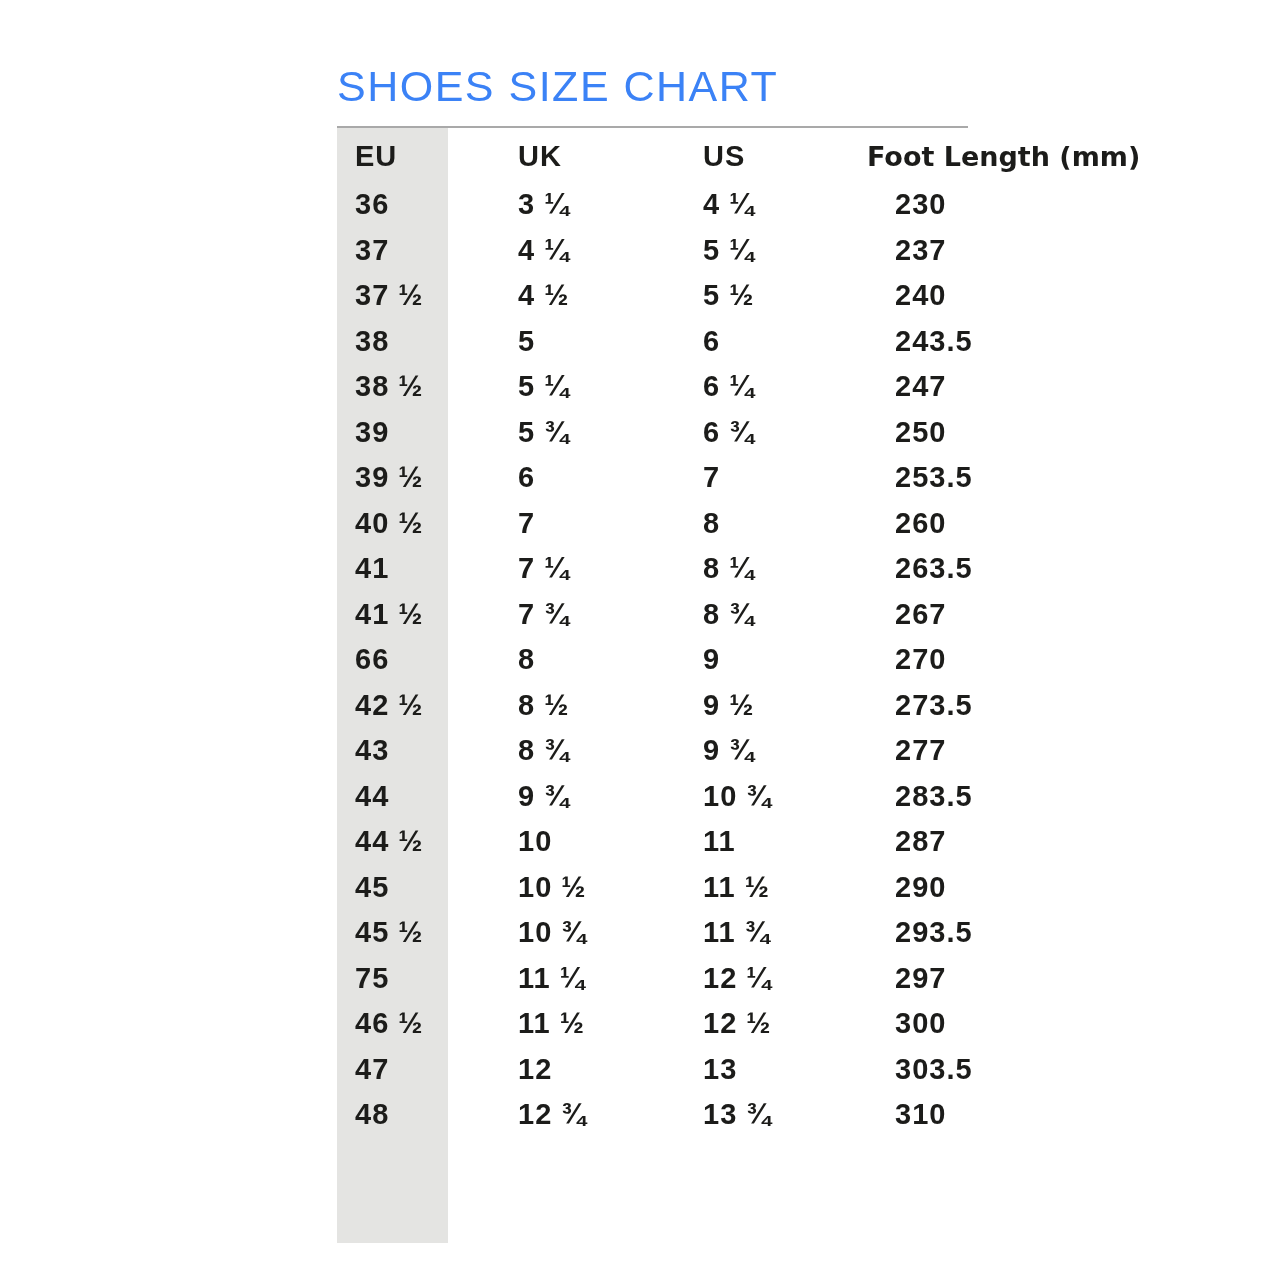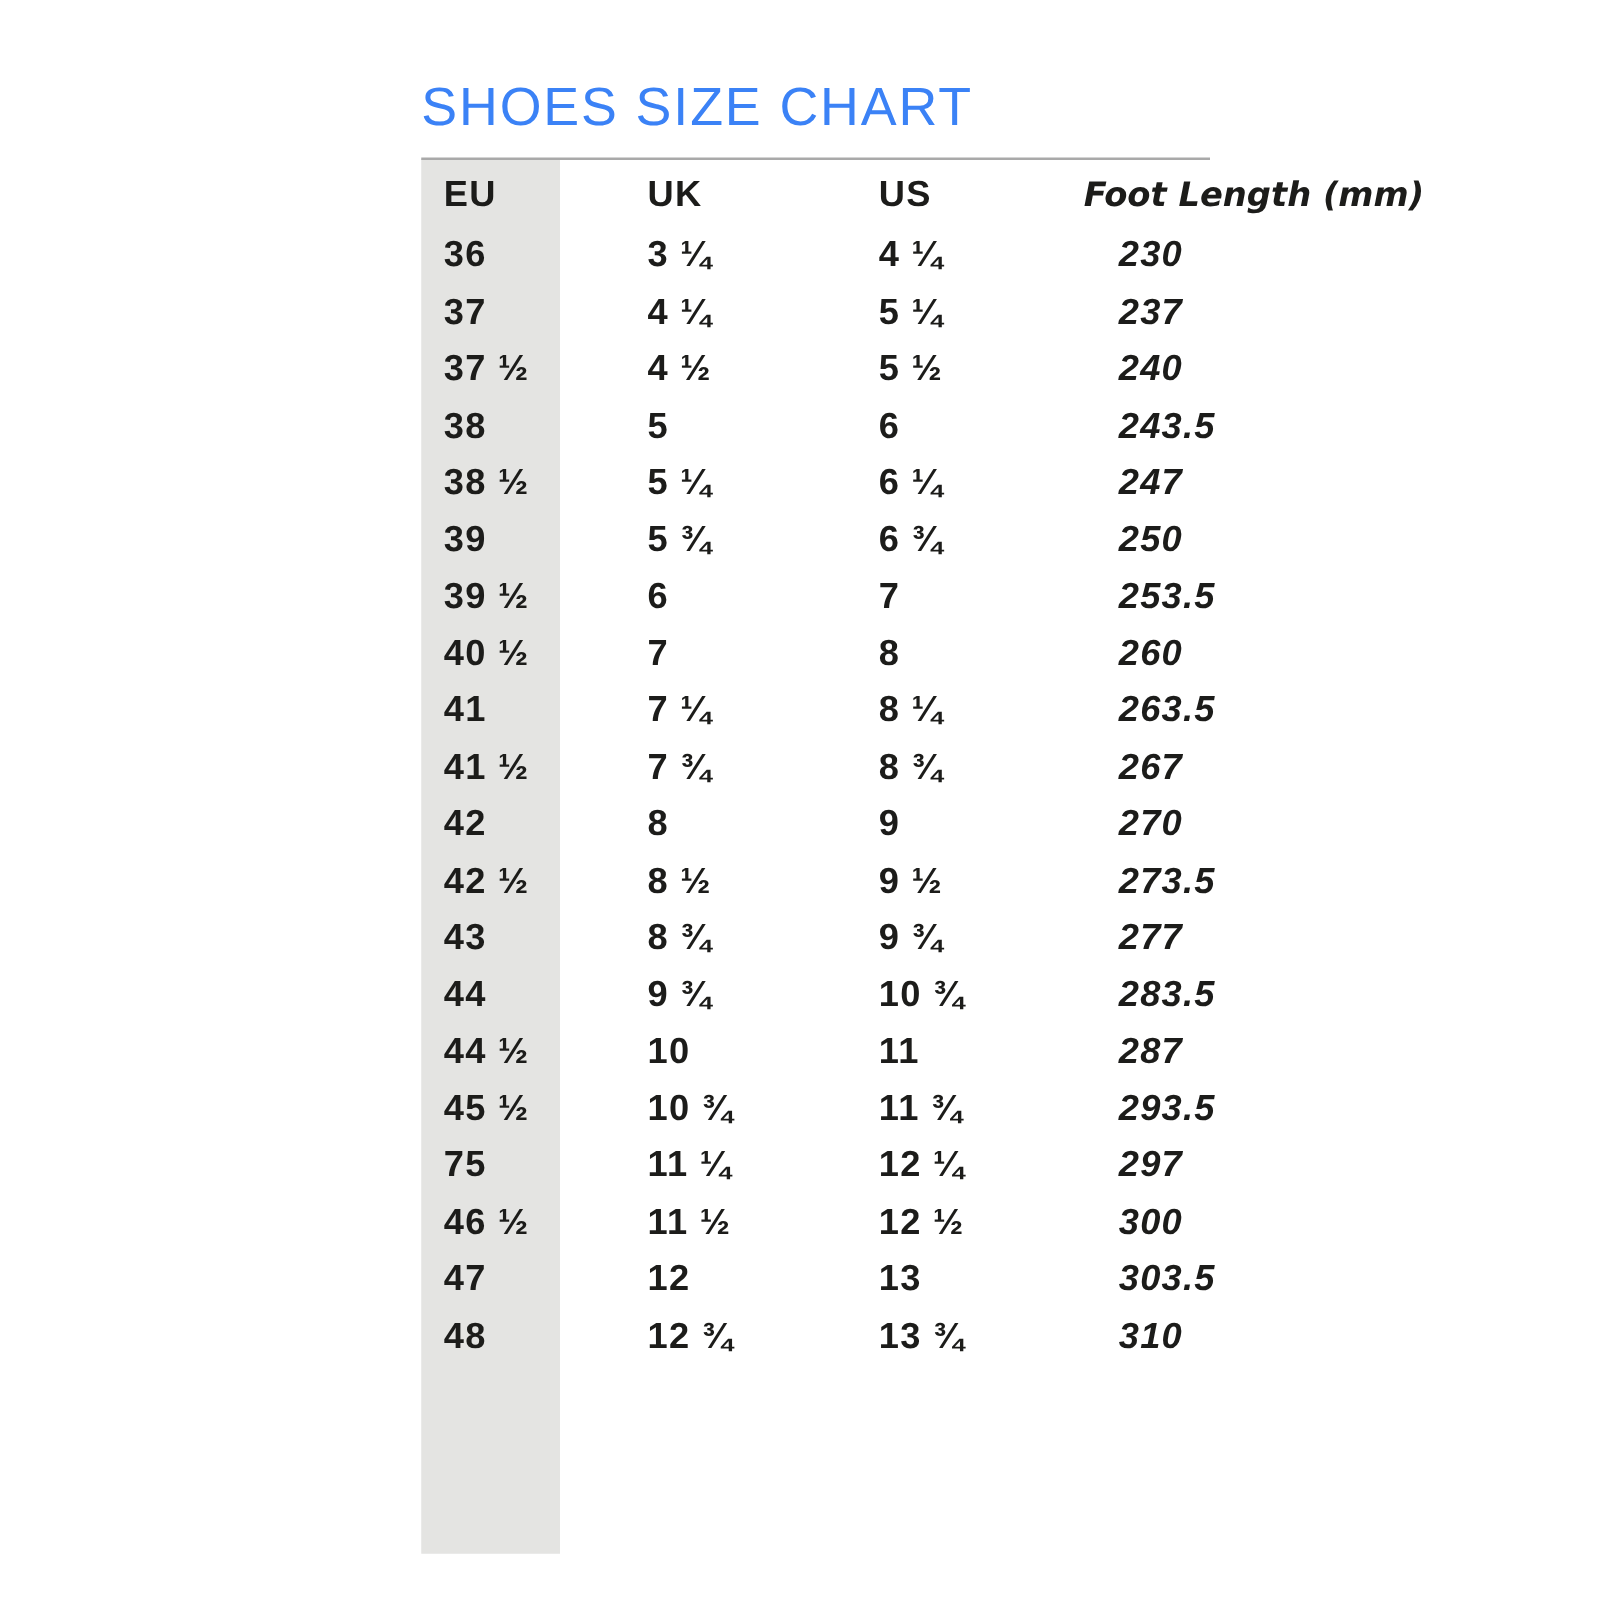--- a/index.html
+++ b/index.html
@@ -30,21 +30,21 @@
   th,td{
     text-align:left;font-weight:700;font-size:29px;
     letter-spacing:1px;padding:0;vertical-align:middle;
     white-space:nowrap;color:#1c1c1a;
   }
   th{height:52px;padding-top:2px;}
   td{height:45.5px;}
   .col0{width:111px;padding-left:18px;}
   .col1{width:133px;padding-left:52px;margin-top:14px;}
   .col2{width:140px;padding-left:52px;}
-  .col3{width:247px;padding-left:52px;font-style:italic;}
+  .col3{width:247px;padding-left:52px;}
   th.col3{
     padding-left:24px;
     font-family:"DejaVu Sans",sans-serif;
     font-size:27px;letter-spacing:0;
   }
 </style>
 </head>
 <body>
 
 <div class="title">SHOES SIZE CHART</div>
@@ -117,21 +117,21 @@
         <td class="col2">8 ¼</td>
         <td class="col3">263.5</td>
       </tr>
       <tr>
         <td class="col0">41 ½</td>
         <td class="col1">7 ¾</td>
         <td class="col2">8 ¾</td>
         <td class="col3">267</td>
       </tr>
       <tr>
-        <td class="col0">42</td>
+        <td class="col0">66</td>
         <td class="col1">8</td>
         <td class="col2">9</td>
         <td class="col3">270</td>
       </tr>
       <tr>
         <td class="col0">42 ½</td>
         <td class="col1">8 ½</td>
         <td class="col2">9 ½</td>
         <td class="col3">273.5</td>
       </tr>
@@ -145,20 +145,26 @@
         <td class="col0">44</td>
         <td class="col1">9 ¾</td>
         <td class="col2">10 ¾</td>
         <td class="col3">283.5</td>
       </tr>
       <tr>
         <td class="col0">44 ½</td>
         <td class="col1">10</td>
         <td class="col2">11</td>
         <td class="col3">287</td>
+      </tr>
+      <tr>
+        <td class="col0">45</td>
+        <td class="col1">10 ½</td>
+        <td class="col2">11 ½</td>
+        <td class="col3">290</td>
       </tr>
       <tr>
         <td class="col0">45 ½</td>
         <td class="col1">10 ¾</td>
         <td class="col2">11 ¾</td>
         <td class="col3">293.5</td>
       </tr>
       <tr>
         <td class="col0">75</td>
         <td class="col1">11 ¼</td>

